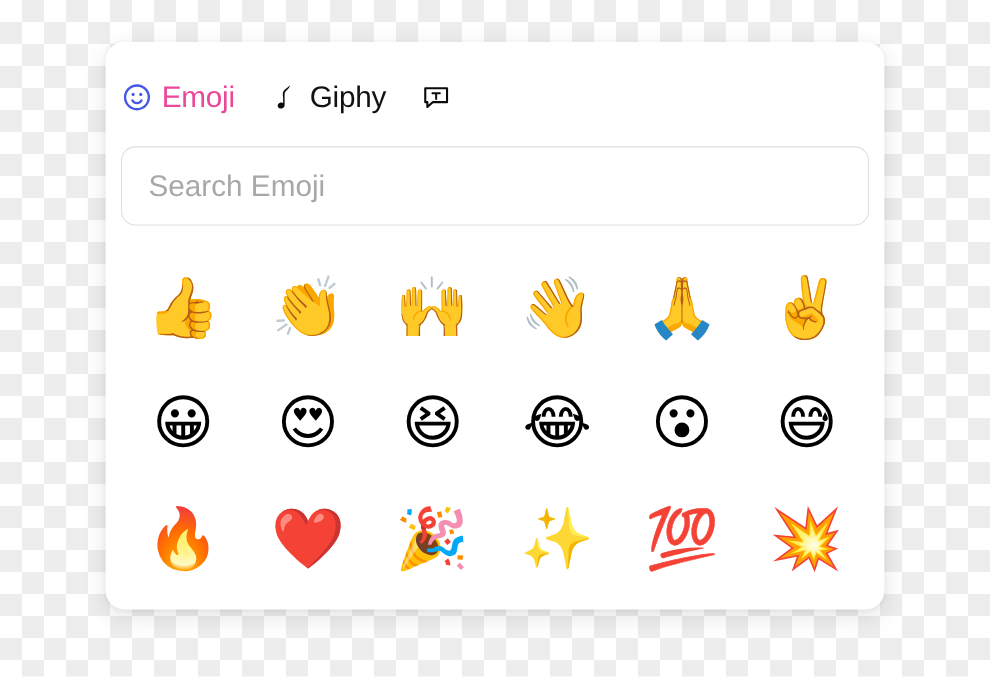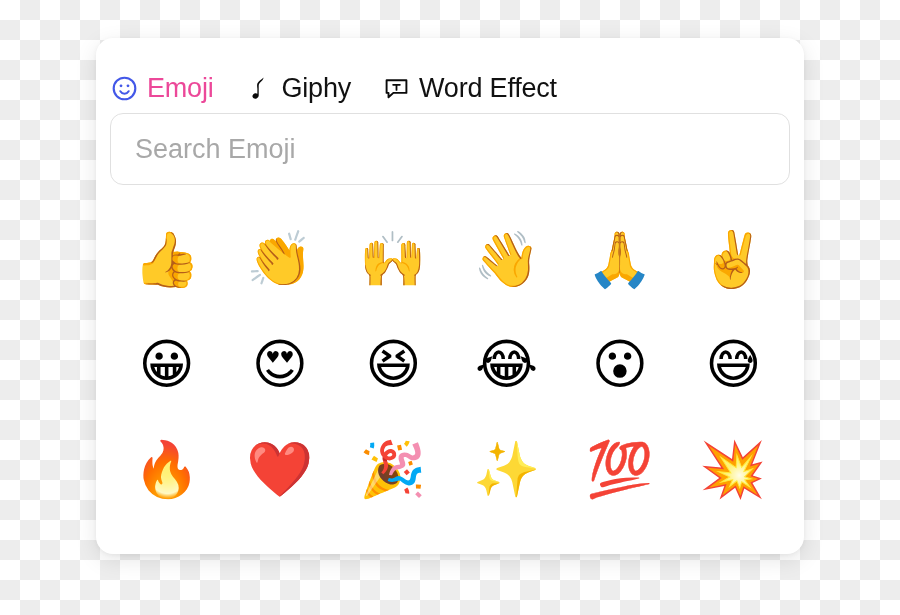--- a/index.html
+++ b/index.html
@@ -73,20 +73,21 @@
     width:680px;
     height:72px;
     border:1.6px solid #e0e0e0;
     border-radius:13px;
     background:#ffffff;
     padding:16px 24px;
     font-family:"Liberation Sans", sans-serif;
     font-size:27px;
     color:#222222;
     outline:none;
+    margin-top:20px;
   }
   #search-input::placeholder { color:#a8a8a8; }
 
   
   #emoji-grid {
     margin-top:22px;
     padding:0 14px;
     display:grid;
     grid-template-columns:repeat(6, 1fr);
     grid-auto-rows:105px;
@@ -137,21 +138,20 @@
       <span class="tab-label">Giphy</span>
     </button>
 
     <button class="tab">
       <span class="tab-icon">
         <svg width="27" height="27" viewBox="0 0 24 24" fill="none">
           <path d="M3.2 4.6 h17.6 v11.3 h-11.6 l-4.3 3.9 v-3.9 h-1.7 z" stroke="#0a0a0a" stroke-width="1.7" stroke-linejoin="round" fill="none"></path>
           <path d="M9 8.7 h6 M12 8.7 v4.6" stroke="#0a0a0a" stroke-width="1.6" stroke-linecap="round"></path>
         </svg>
       </span>
-      <span class="tab-label">Word Effect</span>
     </button>
 
   </div>
 
   <div id="search-wrap">
     <input id="search-input" type="text" placeholder="Search Emoji" style="">
   </div>
 
   <div id="emoji-grid">
       <button class="emoji-cell">👍</button>

